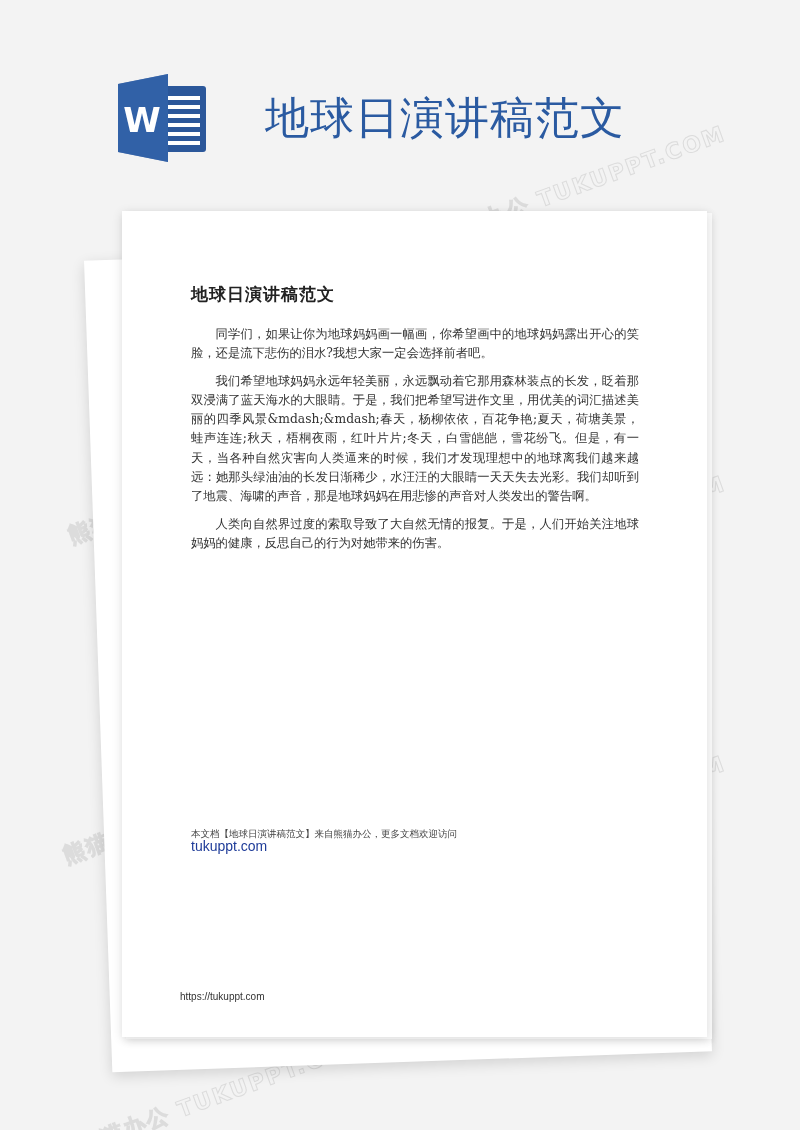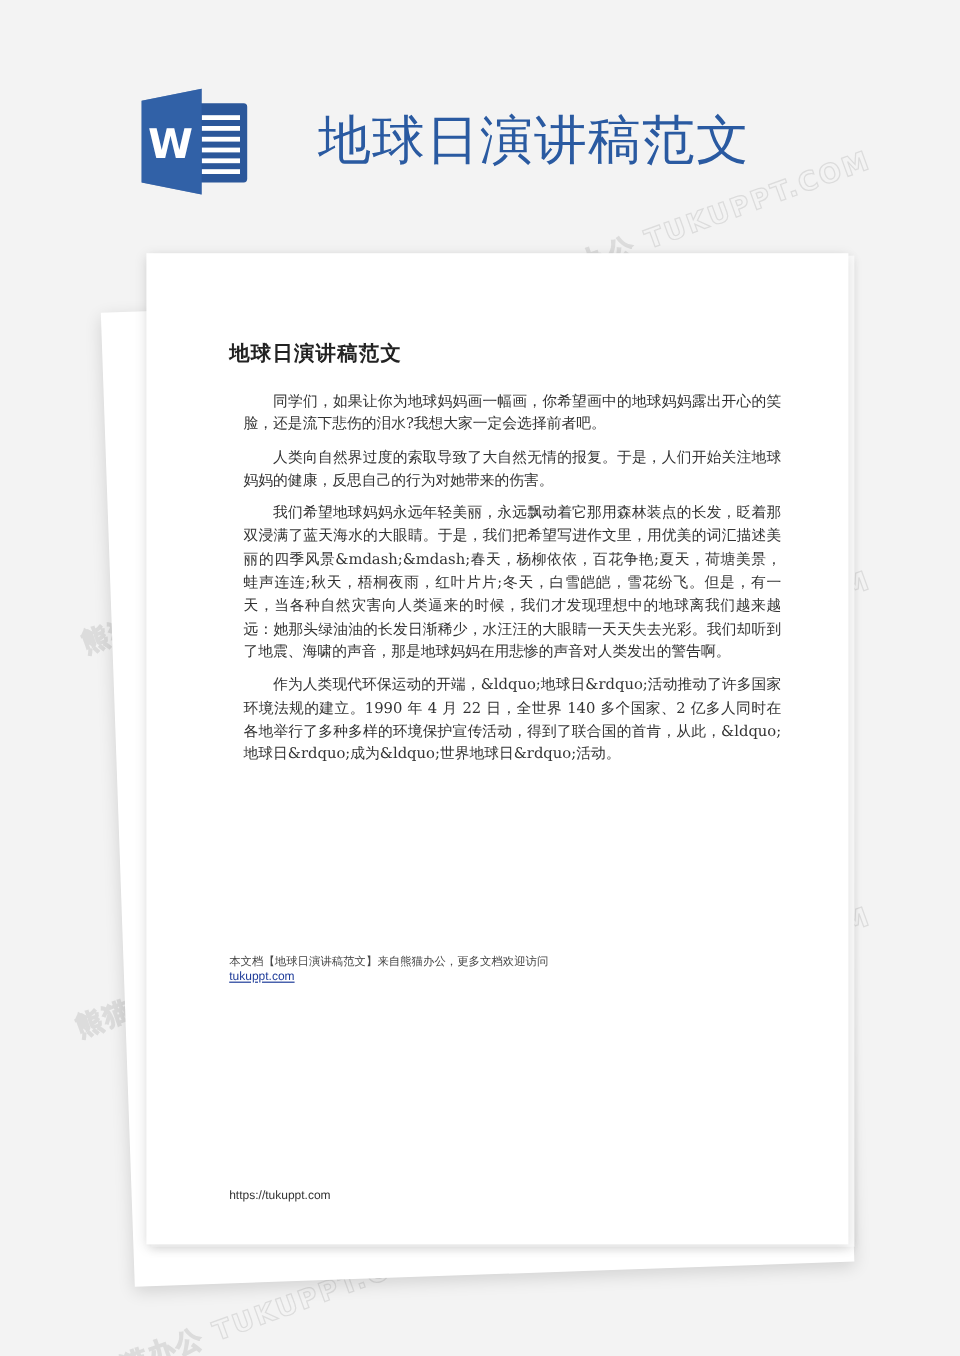--- a/index.html
+++ b/index.html
@@ -51,34 +51,33 @@
   .doc-title {
     position: absolute; left: 69px; top: 72px;
     font-size: 17px; font-weight: bold; color: #222;
     font-family: "DejaVu Serif", "Liberation Serif", serif;
     letter-spacing: 1px;
   }
   .doc-body {
     position: absolute; left: 69px; top: 114px; width: 448px;
     font-size: 12.3px; line-height: 19.3px; color: #333;
     text-align: justify;
-    margin-left: 12px;
   }
   .doc-body p { text-indent: 2em; margin-bottom: 8px; }
   .footer-note {
-    position: absolute; left: 69px; top: 584px; width: 448px;
+    position: absolute; left: 69px; top: 616px; width: 448px;
     font-size: 9.5px; line-height: 13px; color: #444;
   }
   .footer-link {
     display: inline-block;
     font-family: "Liberation Sans", "DejaVu Sans", sans-serif;
-    font-size: 10px; color: #1f3c99; text-decoration: underline;
+    font-size: 14px; color: #1f3c99; 
   }
   .page-url {
-    position: absolute; left: 69px; top: 780px;
+    position: absolute; left: 58px; top: 780px;
     font-family: "Liberation Sans", "DejaVu Sans", sans-serif;
     font-size: 10px; color: #333; text-align: center;
   }
 </style>
 </head>
 <body>
 
 <div class="banner">
   <svg class="word-logo" viewBox="0 0 100 92">
 
@@ -107,23 +106,22 @@
 <div class="watermark" style="left:430px;top:800px;">熊猫办公 TUKUPPT.COM</div>
 
 <div class="sheet-back"></div>
 <div class="sheet-mid"></div>
 
 <div class="page">
   <div class="doc-title">地球日演讲稿范文</div>
 
   <div class="doc-body">
     <p>同学们，如果让你为地球妈妈画一幅画，你希望画中的地球妈妈露出开心的笑脸，还是流下悲伤的泪水?我想大家一定会选择前者吧。</p>
+    <p>我们希望地球妈妈永远年轻美丽，永远飘动着它那用森林装点的长发，眨着那双浸满了蓝天海水的大眼睛。于是，我们把希望写进作文里，用优美的词汇描述美丽的四季风景&amp;mdash;&amp;mdash;春天，杨柳依依，百花争艳;夏天，荷塘美景，蛙声连连;秋天，梧桐夜雨，红叶片片;冬天，白雪皑皑，雪花纷飞。但是，有一天，当各种自然灾害向人类逼来的时候，我们才发现理想中的地球离我们越来越远：她那头绿油油的长发日渐稀少，水汪汪的大眼睛一天天失去光彩。我们却听到了地震、海啸的声音，那是地球妈妈在用悲惨的声音对人类发出的警告啊。</p>
     <p>人类向自然界过度的索取导致了大自然无情的报复。于是，人们开始关注地球妈妈的健康，反思自己的行为对她带来的伤害。</p>
-    <p>我们希望地球妈妈永远年轻美丽，永远飘动着它那用森林装点的长发，眨着那双浸满了蓝天海水的大眼睛。于是，我们把希望写进作文里，用优美的词汇描述美丽的四季风景&amp;mdash;&amp;mdash;春天，杨柳依依，百花争艳;夏天，荷塘美景，蛙声连连;秋天，梧桐夜雨，红叶片片;冬天，白雪皑皑，雪花纷飞。但是，有一天，当各种自然灾害向人类逼来的时候，我们才发现理想中的地球离我们越来越远：她那头绿油油的长发日渐稀少，水汪汪的大眼睛一天天失去光彩。我们却听到了地震、海啸的声音，那是地球妈妈在用悲惨的声音对人类发出的警告啊。</p>
-    <p>作为人类现代环保运动的开端，&amp;ldquo;地球日&amp;rdquo;活动推动了许多国家环境法规的建立。1990 年 4 月 22 日，全世界 140 多个国家、2 亿多人同时在各地举行了多种多样的环境保护宣传活动，得到了联合国的首肯，从此，&amp;ldquo;地球日&amp;rdquo;成为&amp;ldquo;世界地球日&amp;rdquo;活动。</p>
   </div>
 
   <div class="footer-note">
     <div>本文档【地球日演讲稿范文】来自熊猫办公，更多文档欢迎访问</div>
     <a class="footer-link">tukuppt.com</a>
   </div>
 
   <div class="page-url">https://tukuppt.com</div>
 </div>
 

